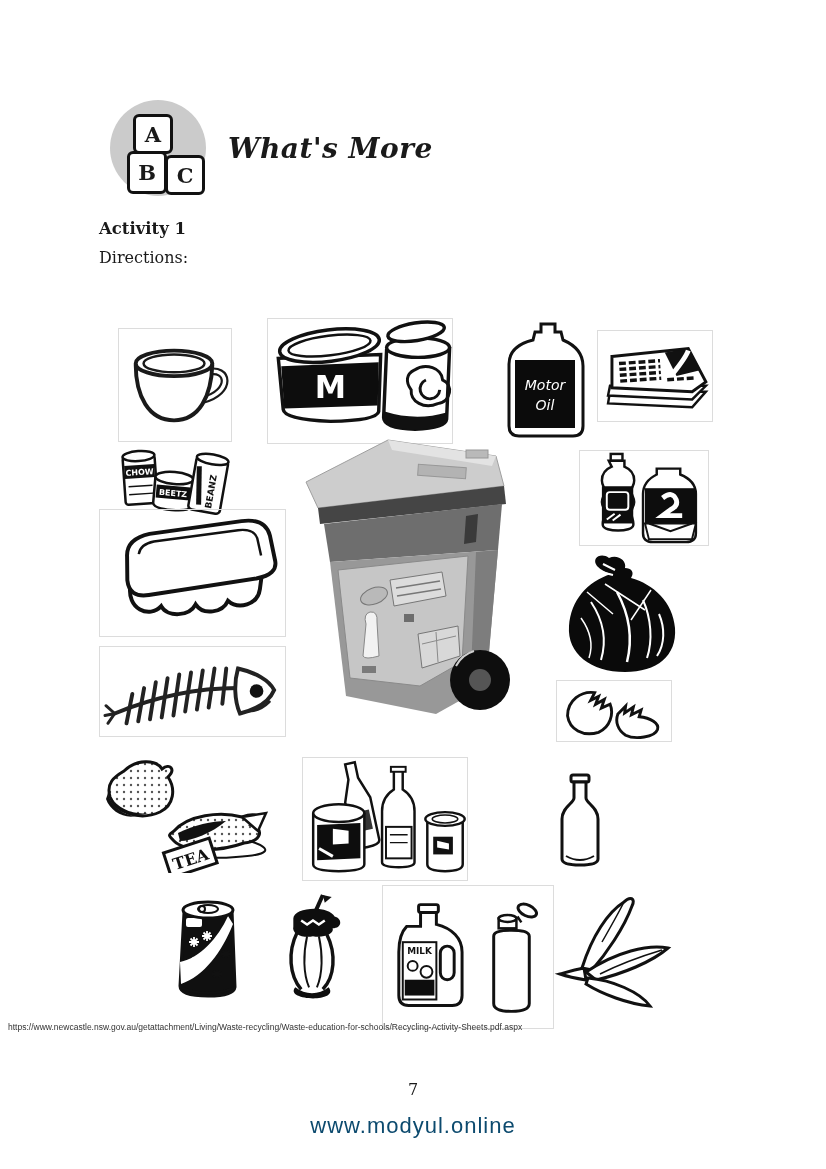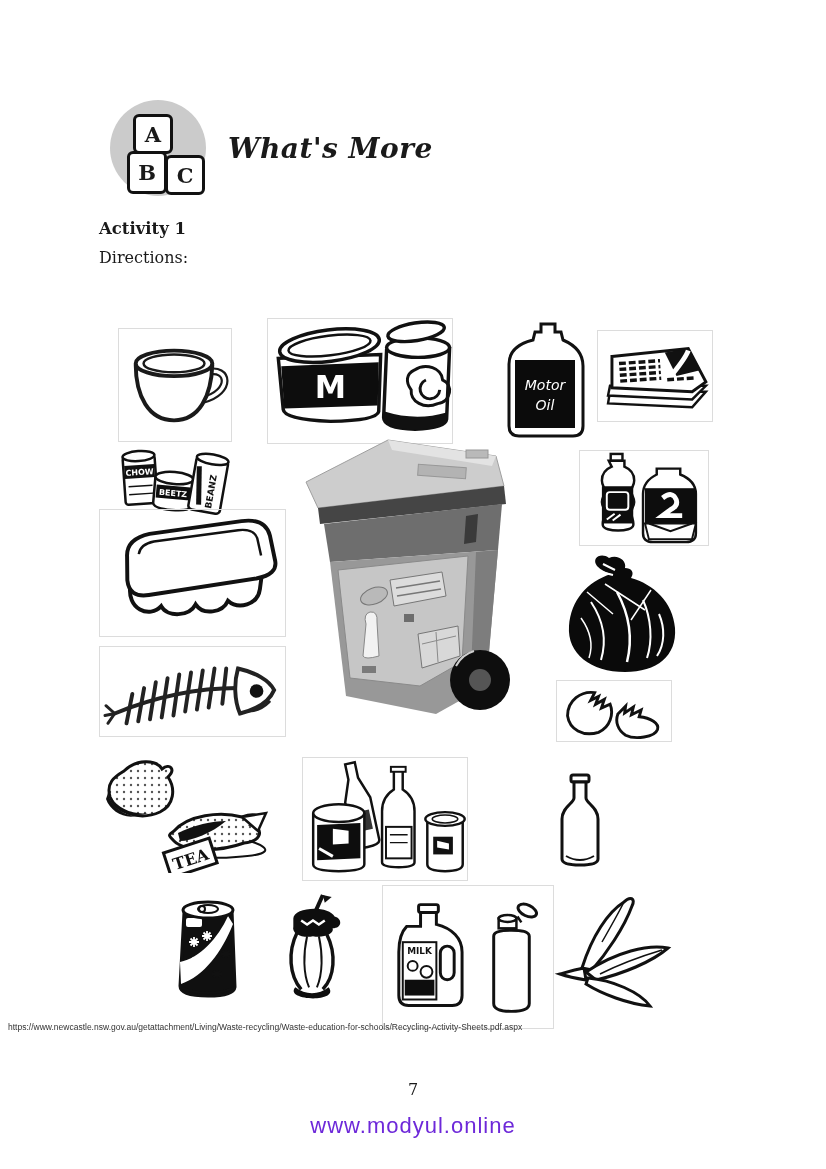--- a/index.html
+++ b/index.html
@@ -20,21 +20,21 @@
   .directions .lbl{width:95px;flex:0 0 95px;}
   
   .cell{position:absolute;box-sizing:border-box;}
   .cell.bordered{border:1px solid #dcdcdc;}
   .cell svg{display:block;width:100%;height:100%;}
   
   .src-url{left:0;top:1022px;width:765px;text-align:left;
     font-family:"Liberation Sans",sans-serif;font-size:8.5px;color:#333;margin-left:8px;}
   .page-num{left:0;top:1080px;width:826px;text-align:center;font-size:16px;}
   .watermark{left:0;top:1113px;width:826px;text-align:center;
-    font-family:"Liberation Sans",sans-serif;font-size:22px;color:#6d28d9;letter-spacing:1px;}
+    font-family:"Liberation Sans",sans-serif;font-size:22px;color:#0c4a6e;letter-spacing:1px;}
   .ln{stroke:#1a1a1a;fill:none;}
 </style>
 </head>
 <body>
 
 <div class="abs hdr-circle">
   <div class="block" style="left:23px;top:14px;width:34px;height:34px;">
       <span>A</span>
     </div>
   <div class="block" style="left:17px;top:51px;width:34px;height:37px;">

